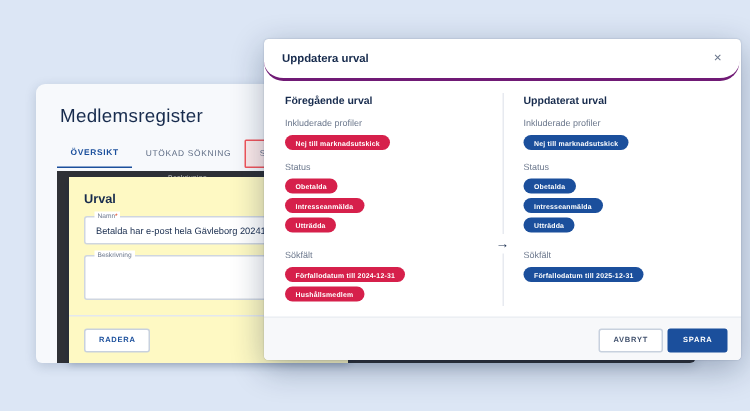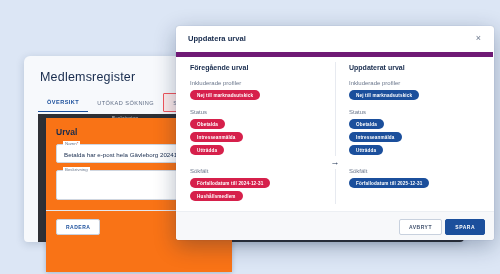--- a/index.html
+++ b/index.html
@@ -91,22 +91,22 @@
     color: #d6d6d6;
     letter-spacing: .2px;
   }
 
   
   #urval-panel {
     position: absolute;
     left: 46px;
     top: 118px;
     width: 186px;
-    height: 154px;
-    background: #f97316;
+    height: 124px;
+    background: #fef9c3;
     box-shadow: 0 1px 5px rgba(9,30,66,.25);
   }
   #urval-title {
     position: absolute;
     left: 10px;
     top: 9px;
     font-size: 8.5px;
     font-weight: bold;
     color: #172b4d;
   }
@@ -177,21 +177,22 @@
     height: 214px;
     background: #ffffff;
     border-radius: 3px;
     box-shadow: 0 6px 22px rgba(9,30,66,.32), 0 0 1px rgba(9,30,66,.3);
     overflow: hidden;
   }
   #modal-header {
     position: absolute;
     left: 0; top: 0; right: 1px;
     height: 26px;
-    border-bottom: 5px solid #701a75;
+    border-bottom: 2px solid #701a75;
+    border-radius: 13px;
   }
   #modal-title {
     position: absolute;
     left: 12px;
     top: 8px;
     font-size: 7.6px;
     font-weight: bold;
     color: #172b4d;
   }
   #modal-close {

